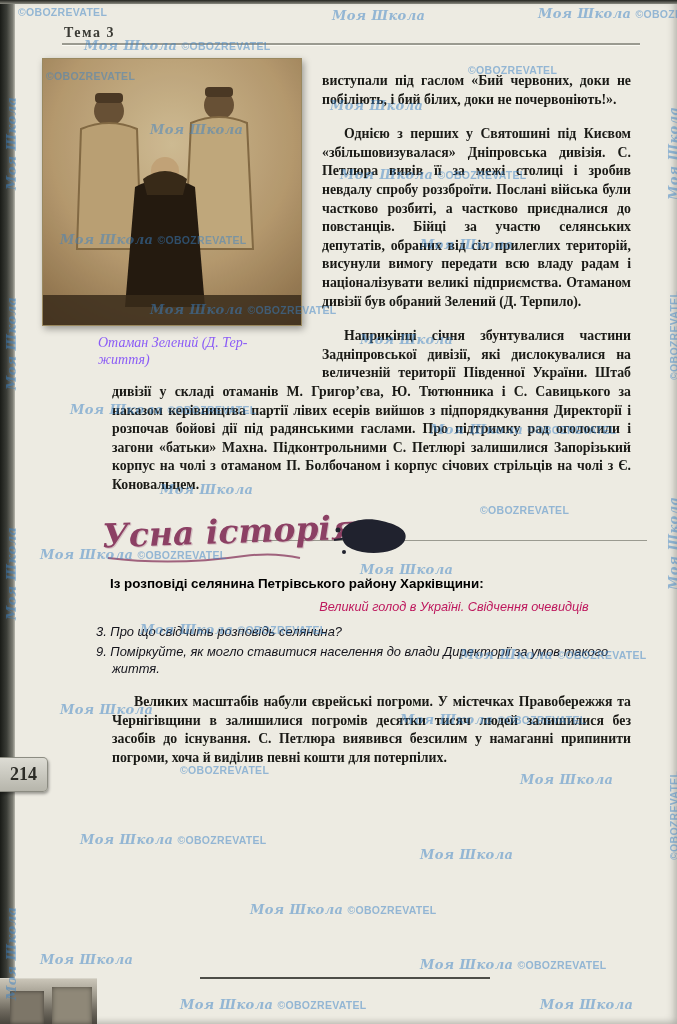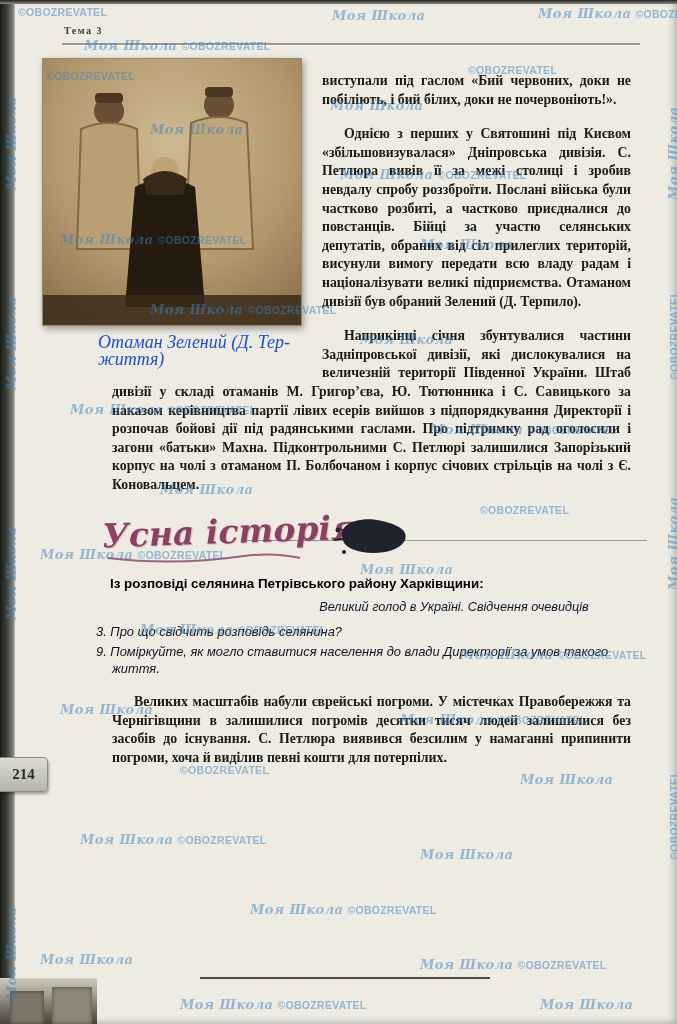--- a/index.html
+++ b/index.html
@@ -7,35 +7,35 @@
     position:relative;width:677px;height:1024px;margin:0 auto;
     background:#edebe2;overflow:hidden;
     font-family:"Liberation Serif",serif;
     box-shadow:inset -3px 0 8px rgba(0,0,0,.18), inset 0 -2px 6px rgba(0,0,0,.12);
   }
   .spine{position:absolute;left:0;top:0;width:15px;height:100%;
     background:linear-gradient(90deg,#191b17 0%,#3c3e38 45%,#7d7d74 85%,#b9b8ae 100%);}
   .top-edge{position:absolute;top:0;left:0;width:100%;height:4px;
     background:linear-gradient(180deg,#23241f,#8a8a80);}
 
-  .theme{position:absolute;top:25px;left:64px;font-weight:bold;font-size:10px;
+  .theme{position:absolute;top:25px;left:64px;font-weight:bold;font-size:14px;
     color:#3a3a34;letter-spacing:1.5px;}
   .theme-rule{position:absolute;top:43px;left:62px;width:578px;height:2px;
     background:#9a9a90;border-bottom:1px solid #fbfaf3;}
 
   .content{position:absolute;left:96px;top:56px;width:551px;}
 
   
   .photo-wrap{float:left;width:260px;margin:2px 20px 8px -54px;}
   .photo{width:258px;height:266px;border:1px solid #99885f;
     box-shadow:2px 3px 7px rgba(0,0,0,.35);
     background:#c9b186;position:relative;overflow:hidden;}
   .photo svg{display:block;}
-  .photo-caption{margin:8px 0 0 56px;font-style:italic;font-size:18px;
-    line-height:17px;color:#1d4ed8;}
+  .photo-caption{margin:8px 0 0 56px;font-style:italic;font-size:14px;
+    line-height:17px;color:#8b5cf6;}
 
   p.body{margin:16px;font-size:13.8px;line-height:18.6px;text-align:justify;
     color:#1a1a16;font-weight:bold;text-indent:22px;}
   p.body.first{text-indent:0;}
   p.body.gap{margin-top:9px;}
 
   
   .oh-head{position:relative;height:58px;margin-top:14px;clear:both;}
   .oh-line{position:absolute;left:150px;right:0;top:30px;border-top:1px solid #9a9a90;}
   .oh-title{position:absolute;left:6px;top:2px;
@@ -44,35 +44,35 @@
     text-shadow:1px 1px 0 rgba(140,64,100,.25);}
   .oh-swash{position:absolute;left:8px;top:40px;}
   .oh-blob{position:absolute;left:238px;top:6px;}
 
   .oh-lead{font-family:"Liberation Sans",sans-serif;font-weight:bold;
     font-size:13.4px;color:#000000;margin:8px 0 6px 14px;}
   .oh-quote{font-family:"Liberation Sans",sans-serif;font-style:italic;
     font-size:13.1px;line-height:16.8px;text-align:justify;color:#16161e;margin:0;}
   .oh-source{font-family:"Liberation Sans",sans-serif;font-style:italic;
     font-size:12.7px;line-height:16px;text-align:center;
-    margin:8px 0 8px 165px;color:#0f172a;}
+    margin:8px 0 8px 165px;color:#be185d;}
   .oh-questions{font-family:"Liberation Sans",sans-serif;font-style:italic;
     font-size:12.9px;line-height:17.2px;color:#14141c;
     list-style:none;margin:4px 0 0 0;padding:0;}
   .oh-questions li{margin:2px 0;padding-left:16px;text-indent:-16px;}
 
   .end-rule{position:absolute;left:200px;top:977px;width:290px;height:0;
     border-top:2px solid #4d4d47;}
 
   .page-tab{position:absolute;left:0;top:757px;width:47px;height:33px;
     background:linear-gradient(180deg,#dddcd4,#b6b5ab);
     border:1px solid #8c8c82;border-left:none;border-radius:0 5px 5px 0;
     box-shadow:1px 2px 3px rgba(0,0,0,.35);
     display:flex;align-items:center;justify-content:center;
-    font-weight:bold;font-size:15px;color:#2c2c27;}
+    font-weight:bold;font-size:18px;color:#2c2c27;}
 
   .corner-photo{position:absolute;left:0;bottom:0;width:97px;height:45px;
     background:linear-gradient(180deg,#cac5b8 0%,#a29d90 35%,#6e695e 70%,#4a463e 100%);
     border-top:1px solid #d8d5ca;overflow:hidden;}
   .corner-photo .b1{position:absolute;left:10px;top:12px;width:34px;height:33px;background:#7d7668;box-shadow:inset 0 0 4px rgba(0,0,0,.5);}
   .corner-photo .b2{position:absolute;left:52px;top:8px;width:40px;height:37px;background:#8f8878;box-shadow:inset 0 0 5px rgba(0,0,0,.45);}
 
   
   .wm-layer{position:absolute;inset:0;pointer-events:none;z-index:6;}
   .wm{position:absolute;white-space:nowrap;color:rgba(58,130,198,.5);}

